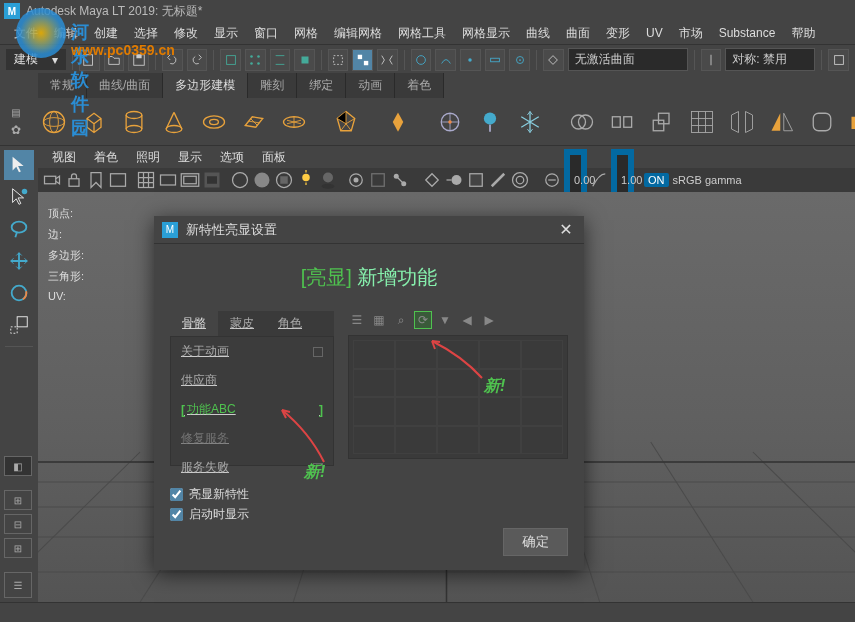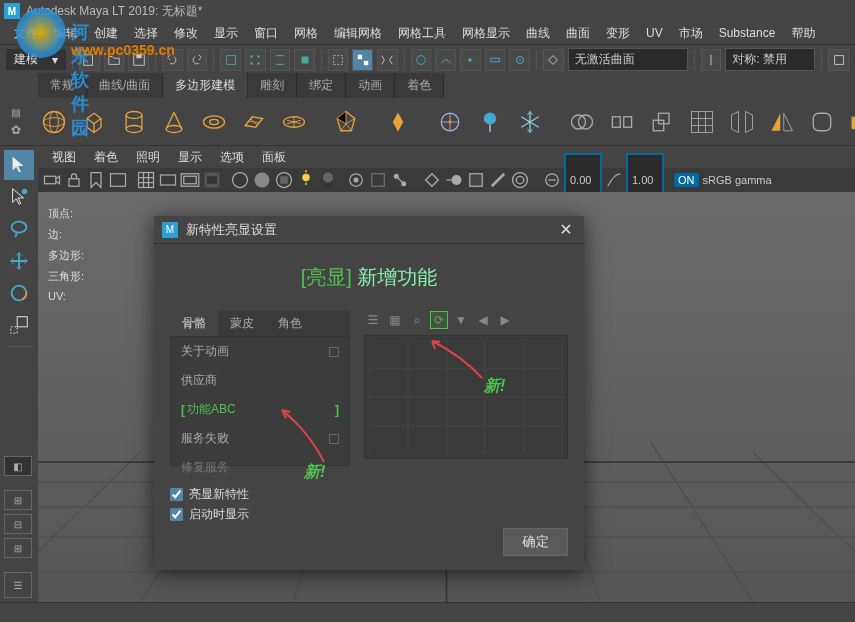--- a/index.html
+++ b/index.html
@@ -41,21 +41,21 @@
 .left-tool { width: 30px; height: 30px; display: flex; align-items: center; justify-content: center; cursor: pointer; border: 1px solid transparent; }
 .left-tool.active { background: #5285a6; }
 .left-tool svg { width: 22px; height: 22px; }
 .left-sep { width: 28px; height: 1px; background: #555; margin: 4px 0; }
 
 .viewport-container { flex: 1; display: flex; flex-direction: column; background: #5a5a5a; }
 .viewport-menubar { height: 22px; background: #444; display: flex; align-items: center; padding-left: 6px; gap: 2px; }
 .vp-menu-item { padding: 2px 8px; color: #ddd; cursor: pointer; }
 .viewport-toolbar { height: 24px; background: #3a3a3a; display: flex; align-items: center; padding: 0 4px; gap: 2px; }
 .vp-tb-btn { width: 20px; height: 20px; display: flex; align-items: center; justify-content: center; cursor: pointer; }
-.vp-num-field { background: #2a2a2a; border: 2px solid #0369a1; padding: 19px 4px; color: #ccc; width: 38px; font-size: 11px; }
+.vp-num-field { background: #2a2a2a; border: 6px solid #0369a1; padding: 19px 4px; color: #ccc; width: 23px; font-size: 11px; }
 .vp-label { color: #ccc; font-size: 11px; padding: 0 2px; }
 .on-badge { background: #0369a1; color: #fff; padding: 1px 4px; font-size: 11px; border-radius: 2px; }
 
 .viewport-stats { position: absolute; top: 206px; left: 48px; display: flex; flex-direction: column; gap: 6px; }
 .stat-row { color: #ddd; font-size: 11px; }
 
 .viewport-3d { flex: 1; background: linear-gradient(180deg, #6a6a6a 0%, #5f5f5f 60%, #545454 100%); position: relative; }
 .grid-floor { position: absolute; bottom: 0; left: 0; right: 0; height: 180px; overflow: hidden; }
 
 .status-bar { height: 20px; background: #444; border-top: 1px solid #333; position: absolute; bottom: 0; left: 0; right: 0; }
@@ -65,21 +65,21 @@
 .dialog-header { height: 28px; background: #444; display: flex; align-items: center; padding: 0 8px; border-bottom: 1px solid #333; }
 .dialog-icon { width: 16px; height: 16px; background: #2a9fd6; margin-right: 8px; display: flex; align-items: center; justify-content: center; color: white; font-size: 10px; }
 .dialog-title { color: #ddd; flex: 1; font-size: 13px; }
 .dialog-close { width: 20px; height: 20px; display: flex; align-items: center; justify-content: center; cursor: pointer; color: #ddd; font-size: 16px; }
 .dialog-body { padding: 20px 16px 12px; }
 .dialog-heading { text-align: center; font-size: 20px; margin-bottom: 20px; }
 .dialog-highlight { color: #4fc24f; }
 .dialog-heading-rest { color: #86efac; font-family: Liberation Mono, monospace; }
 
 .dialog-panels { display: flex; gap: 14px; }
-.panel-left { width: 180px; }
+.panel-left { width: 164px; text-decoration: underline; }
 .panel-tabs { display: flex; background: #3a3a3a; }
 .panel-tab { padding: 4px 12px; cursor: pointer; color: #aaa; }
 .panel-tab.active { color: #ddd; background: #444; }
 .panel-list { background: #3c3c3c; border: 1px solid #333; height: 130px; }
 .list-item { padding: 6px 10px; color: #aaa; display: flex; justify-content: space-between; align-items: center; cursor: pointer; font-size: 12px; }
 .list-item.highlighted { color: #4fc24f; position: relative; }
 .bracket-l { color: #4fc24f; margin-right: 2px; font-weight: bold; }
 .bracket-r { color: #4fc24f; margin-left: auto; font-weight: bold; }
 .list-check { width: 10px; height: 10px; border: 1px solid #666; }
 
@@ -670,26 +670,26 @@
               <span class="list-check"></span>
             </div>
           <div class="list-item">
               <span>供应商</span>
             </div>
           <div class="list-item highlighted">
             <span class="bracket-l">[</span>
               <span>功能ABC</span>
               <span class="bracket-r">]</span>
           </div>
+          <div class="list-item" style="opacity:0.5">
+              <span>修复服务</span>
+            </div>
           <div class="list-item">
               <span>服务失败</span>
               <span class="list-check"></span>
-            </div>
-          <div class="list-item" style="opacity:0.5">
-              <span>修复服务</span>
             </div>
         </div>
         <svg class="new-arrow" style="top:186px;left:120px" width="60" height="70">
             <path d="M50 60 Q35 30 8 8" fill="none" stroke="#d44" stroke-width="2"></path>
             <path d="M8 8 L16 10 M8 8 L12 16" stroke="#d44" stroke-width="2"></path>
           </svg>
         <div class="new-label" style="top:246px;left:150px">新!</div>
       </div>
       <div class="panel-right">
         <div class="panel-right-toolbar">

